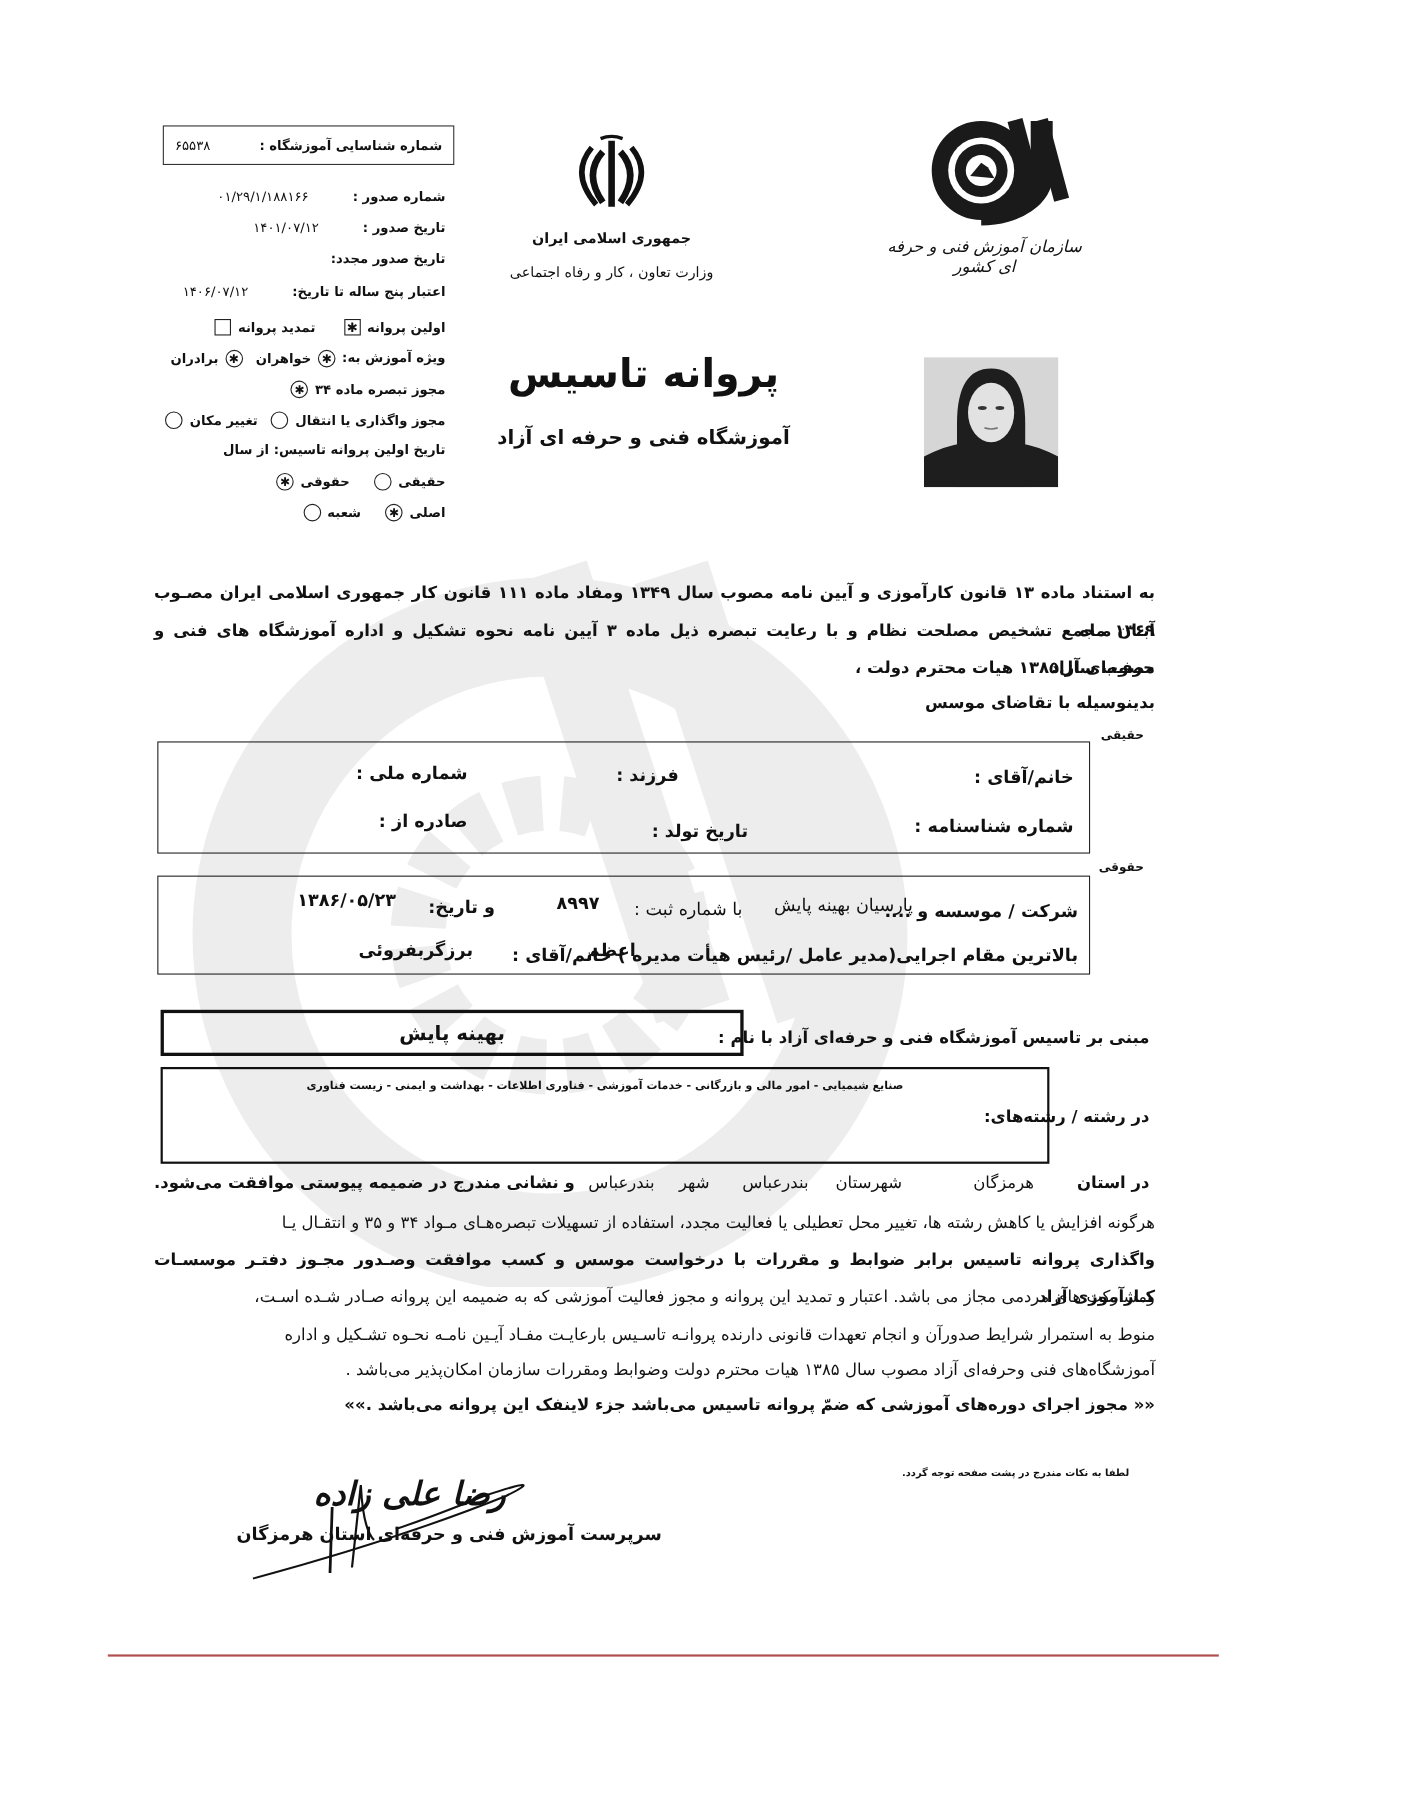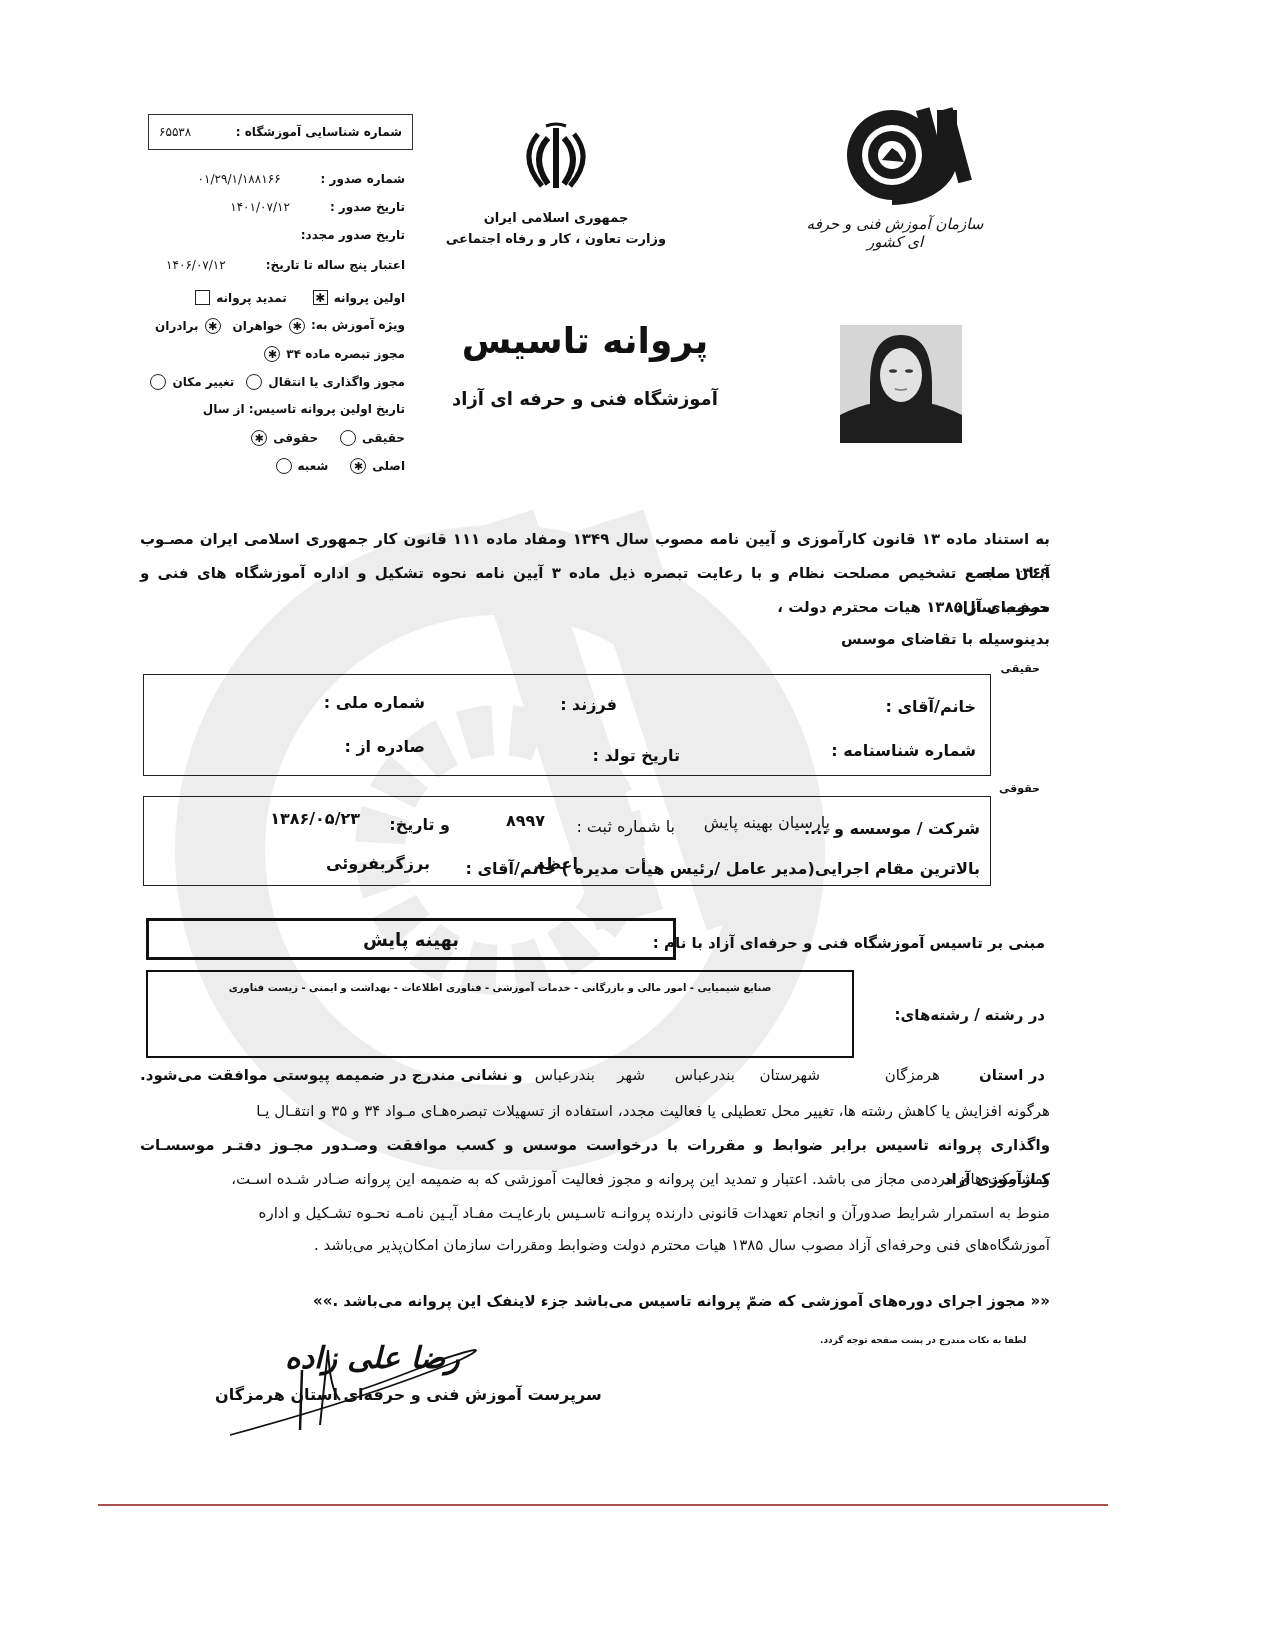--- a/index.html
+++ b/index.html
@@ -20,38 +20,38 @@
   .meta-row { position: absolute; right: 870px; font-size: 12px; font-weight: bold; display: flex; gap: 40px; white-space: nowrap; }
   .meta-row .v { font-weight: normal; }
 
   .chk { display: inline-flex; align-items: center; gap: 6px; margin-left: 12px; }
   .box-chk { width: 13px; height: 13px; border: 1px solid #222; display: inline-flex; align-items: center; justify-content: center; font-size: 12px; line-height: 1; }
   .radio { width: 14px; height: 14px; border: 1px solid #222; border-radius: 50%; display: inline-flex; align-items: center; justify-content: center; font-size: 11px; line-height: 1; }
 
   
   .center-head { left: 416px; top: 118px; width: 280px; text-align: center; }
   .center-head .l1 { font-size: 13px; font-weight: bold; margin-top: 8px; }
-  .center-head .l2 { font-size: 13px; font-weight: bold; margin-top: 6px; }
+  .center-head .l2 { font-size: 13px; font-weight: normal; margin-top: 16px; }
   .title { left: 440px; top: 320px; width: 290px; text-align: center; font-size: 36px; font-weight: bold; }
   .subtitle { left: 440px; top: 388px; width: 290px; text-align: center; font-size: 18px; font-weight: bold; }
 
   
   .org-logo { left: 832px; top: 100px; width: 150px; height: 110px; }
   .org-name { left: 800px; top: 215px; width: 190px; text-align: center; font-size: 15px; font-style: italic; font-family: "DejaVu Serif", serif; }
   .photo { left: 840px; top: 325px; width: 122px; height: 118px; background: #cfcfcf; overflow: hidden; }
 
   .para { left: 140px; width: 910px; font-size: 15px; font-weight: bold; line-height: 34px; text-align: justify; }
 
   .section-label { font-size: 11px; font-weight: bold; }
   .panel { border: 1.5px solid #222; box-sizing: border-box; }
   .fld { position: absolute; font-size: 16px; font-weight: bold; white-space: nowrap; }
   .val { position: absolute; font-size: 16px; font-weight: bold; white-space: nowrap; }
 
   .namebox { left: 146px; top: 918px; width: 530px; height: 42px; border: 3px solid #111; box-sizing: border-box; display: flex; align-items: center; justify-content: center; font-size: 18px; font-weight: bold; }
-  .fieldsbox { left: 146px; top: 970px; width: 708px; height: 88px; border: 2px solid #111; box-sizing: border-box; font-size: 10px; font-weight: bold; padding: 10px 0 0 0; text-align: center; }
+  .fieldsbox { left: 146px; top: 970px; width: 808px; height: 88px; border: 2px solid #111; box-sizing: border-box; font-size: 10px; font-weight: bold; padding: 10px 0 0 0; text-align: center; }
 
   .sig { left: 210px; top: 1330px; width: 420px; height: 110px; }
   .sig-title { left: 215px; top: 1385px; font-size: 16px; font-weight: bold; white-space: nowrap; }
   .note { left: 820px; top: 1335px; font-size: 9px; font-weight: bold; white-space: nowrap; }
   .footer-line { left: 98px; top: 1504px; width: 1010px; height: 2px; background: #b05050; }
 </style>
 </head>
 <body>
 
 <svg class="watermark" viewBox="0 0 700 700">
@@ -228,21 +228,21 @@
   <span class="abs" style="right:400px; font-weight:normal;">شهر</span>
   <span class="abs" style="right:450px; font-weight:normal;">بندرعباس</span>
   <span class="abs" style="left:0;">و نشانی مندرج در ضمیمه پیوستی موافقت می‌شود.</span>
 </div>
 
 <div class="abs para" style="top:1094px; font-weight:normal;">هرگونه افزایش یا کاهش رشته ها، تغییر محل تعطیلی یا فعالیت مجدد، استفاده از تسهیلات تبصره‌هـای مـواد ۳۴ و ۳۵ و انتقـال یـا</div>
 <div class="abs para" style="top:1128px; font-weight:bold;">واگذاری پروانه تاسیس برابر ضوابط و مقررات با درخواست موسس و کسب موافقت وصـدور مجـوز دفتـر موسسـات کـارآموزی آزاد</div>
 <div class="abs para" style="top:1162px; font-weight:normal;">ومشارکت های مردمی مجاز می باشد. اعتبار و تمدید این پروانه  و مجوز فعالیت آموزشی که به ضمیمه این پروانه صـادر شـده اسـت،</div>
 <div class="abs para" style="top:1196px; font-weight:normal;">منوط به استمرار شرایط صدورآن و انجام تعهدات قانونی دارنده پروانـه تاسـیس بارعایـت مفـاد آیـین نامـه نحـوه تشـکیل و اداره</div>
 <div class="abs para" style="top:1228px; font-weight:normal;">آموزشگاه‌های فنی وحرفه‌ای آزاد مصوب سال ۱۳۸۵ هیات محترم دولت وضوابط ومقررات سازمان امکان‌پذیر می‌باشد .</div>
-<div class="abs para" style="top:1260px;margin-top:24px;">«« مجوز اجرای دوره‌های آموزشی که ضمّ پروانه تاسیس می‌باشد جزء لاینفک این پروانه می‌باشد .»»</div>
+<div class="abs para" style="top:1260px;">«« مجوز اجرای دوره‌های آموزشی که ضمّ پروانه تاسیس می‌باشد جزء لاینفک این پروانه می‌باشد .»»</div>
 
 <div class="abs note">لطفا به نکات مندرج در پشت صفحه توجه گردد.</div>
 <svg class="abs sig" viewBox="0 0 420 110">
   <path d="M90 100 L92 40" stroke="#111" stroke-width="2.5" fill="none"></path>
   <path d="M110 95 L118 20 Q120 60 130 70" stroke="#111" stroke-width="2" fill="none"></path>
   <path d="M20 105 Q150 70 250 30 Q290 10 230 30 Q180 50 150 60" stroke="#111" stroke-width="1.8" fill="none"></path>
 </svg>
 <div class="abs" style="left:285px; top:1340px; font-size:30px; font-weight:bold; font-style:italic; font-family:'DejaVu Serif', serif; white-space:nowrap;">رضا علی زاده</div>
 <div class="abs sig-title">سرپرست  آموزش فنی و حرفه‌ای استان هرمزگان</div>
 <div class="abs footer-line"></div>

